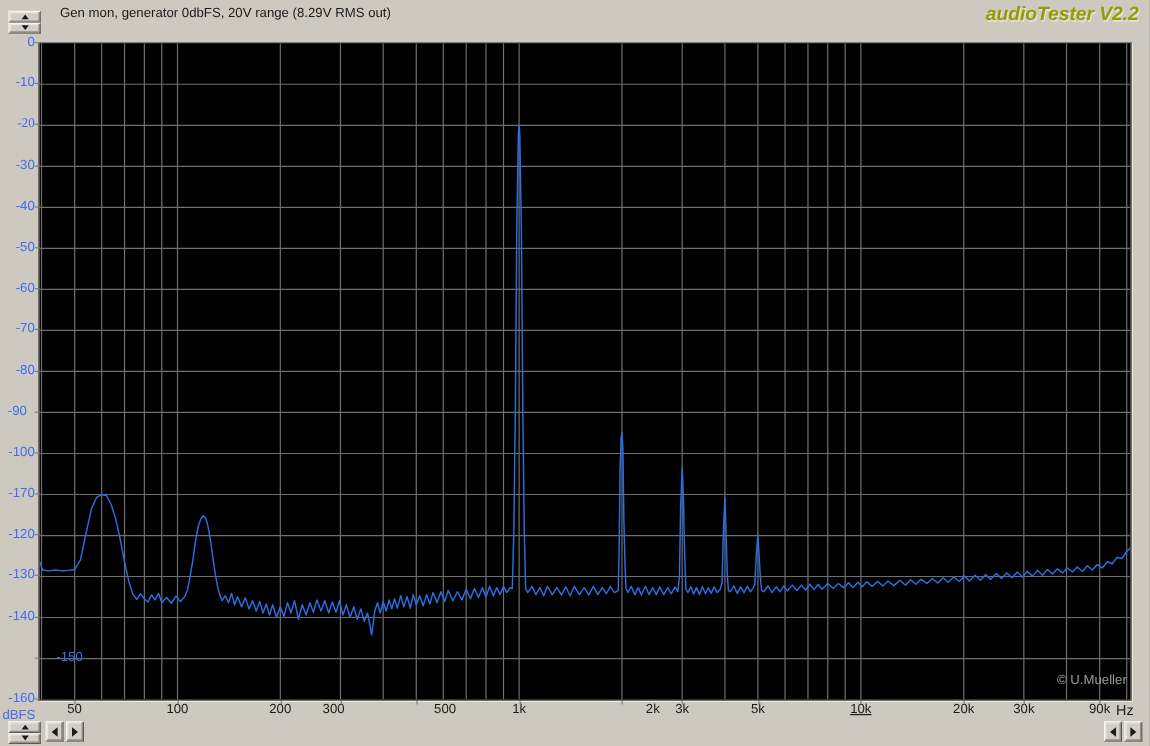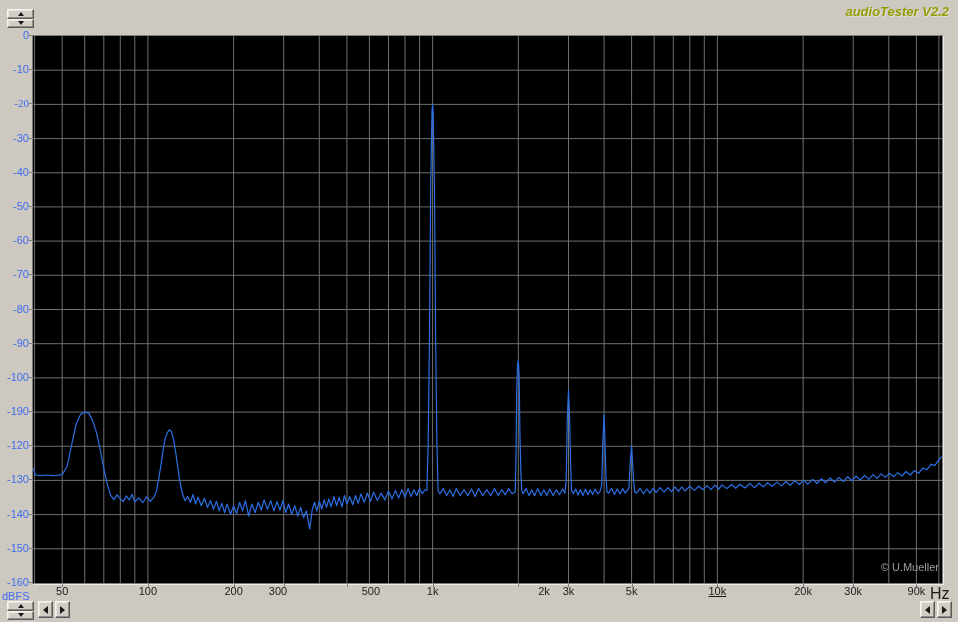--- a/index.html
+++ b/index.html
@@ -10,21 +10,21 @@
     font-family:"Liberation Sans","DejaVu Sans",sans-serif;
     overflow:hidden;
     -webkit-font-smoothing:none;
   }
   .title-text{
     position:absolute;left:50px;top:5px;
     font-size:11px;color:#1c1c1c;white-space:nowrap;
   }
   .logo-text{
     position:absolute;right:9px;top:4px;
-    font-size:13px;font-weight:bold;font-style:italic;
+    font-size:16px;font-weight:bold;font-style:italic;
     color:#939c04;white-space:nowrap;
     text-shadow:1px 1px 0 #e3e0d4;
   }
   .plot{
     position:absolute;left:32px;top:35px;width:909px;height:547px;
     background:#000;border:1px solid #7e7e7e;
     box-shadow:1px 1px 0 #edebe5;
   }
   .plot svg{position:absolute;left:0;top:0;}
   .watermark{
@@ -36,21 +36,21 @@
     font-size:11px;color:#3f6cf0;line-height:13px;
   }
   .ytick{position:absolute;left:29px;width:4px;height:1px;background:#7e7e7e;}
   .xlab{
     position:absolute;top:585px;transform:translateX(-50%);
     font-size:11px;color:#1c1c1c;line-height:13px;white-space:nowrap;
   }
   .xtick{position:absolute;top:584px;width:1px;height:3px;background:#7e7e7e;}
   .unit-hz{
     position:absolute;left:930px;top:585px;
-    font-size:16px;color:#1c1c1c;
+    font-size:12px;color:#1c1c1c;
   }
   .unit-dbfs{
     position:absolute;left:2px;top:590px;
     font-size:11px;color:#3f6cf0;
   }
   
   .btn3d{
     position:absolute;
     background:#d2cec6;
     border:1px solid;
@@ -74,20 +74,21 @@
 
   <div class="spinner" style="left:7px;top:9px;">
     <div class="btn3d">
         <span class="tri-up"></span>
       </div>
     <div class="btn3d">
         <span class="tri-down"></span>
       </div>
   </div>
 
+  <div class="title-text">Gen mon, generator 0dbFS, 20V range (8.29V RMS out)</div>
   <div class="logo-text">audioTester V2.2</div>
 
   <div class="plot">
     <svg id="plot-svg" width="909" height="547" viewBox="0 0 909 547" preserveAspectRatio="none">
         <line x1="1.6" y1="0" x2="1.6" y2="547" stroke="#6f6f6f" stroke-width="1"></line>
         <line x1="29.2" y1="0" x2="29.2" y2="547" stroke="#6f6f6f" stroke-width="1"></line>
         <line x1="51.7" y1="0" x2="51.7" y2="547" stroke="#6f6f6f" stroke-width="1"></line>
         <line x1="70.8" y1="0" x2="70.8" y2="547" stroke="#6f6f6f" stroke-width="1"></line>
         <line x1="87.3" y1="0" x2="87.3" y2="547" stroke="#6f6f6f" stroke-width="1"></line>
         <line x1="101.8" y1="0" x2="101.8" y2="547" stroke="#6f6f6f" stroke-width="1"></line>
@@ -147,33 +148,33 @@
       <div class="ylab" style="top: 165.75px;">-40</div>
       <div class="ytick" style="top: 171.75px;"></div>
       <div class="ylab" style="top: 199.938px;">-50</div>
       <div class="ytick" style="top: 205.938px;"></div>
       <div class="ylab" style="top: 234.125px;">-60</div>
       <div class="ytick" style="top: 240.125px;"></div>
       <div class="ylab" style="top: 268.312px;">-70</div>
       <div class="ytick" style="top: 274.312px;"></div>
       <div class="ylab" style="top: 302.5px;">-80</div>
       <div class="ytick" style="top: 308.5px;"></div>
-      <div class="ylab" style="top: 336.688px;">-90</div>
+      <div class="ylab" style="top: 336.688px; text-align: center;">-90</div>
       <div class="ytick" style="top: 342.688px;"></div>
       <div class="ylab" style="top: 370.875px;">-100</div>
       <div class="ytick" style="top: 376.875px;"></div>
-      <div class="ylab" style="top: 405.062px;">-190</div>
+      <div class="ylab" style="top: 405.062px;">-170</div>
       <div class="ytick" style="top: 411.062px;"></div>
       <div class="ylab" style="top: 439.25px;">-120</div>
       <div class="ytick" style="top: 445.25px;"></div>
       <div class="ylab" style="top: 473.438px;">-130</div>
       <div class="ytick" style="top: 479.438px;"></div>
       <div class="ylab" style="top: 507.625px;">-140</div>
       <div class="ytick" style="top: 513.625px;"></div>
-      <div class="ylab" style="top: 541.812px;">-150</div>
+      <div class="ylab" style="top: 541.812px; margin-left: 40px;">-150</div>
       <div class="ytick" style="top: 547.812px;"></div>
       <div class="ylab" style="top: 576px;">-160</div>
       <div class="ytick" style="top: 582px;"></div>
     </div>
   <div id="xaxis">
       <div class="xlab" style="left: 62.1506px;">50</div>
       <div class="xtick" style="left: 62.1506px;"></div>
       <div class="xlab" style="left: 147.869px;">100</div>
       <div class="xtick" style="left: 147.869px;"></div>
       <div class="xlab" style="left: 233.587px;">200</div>

